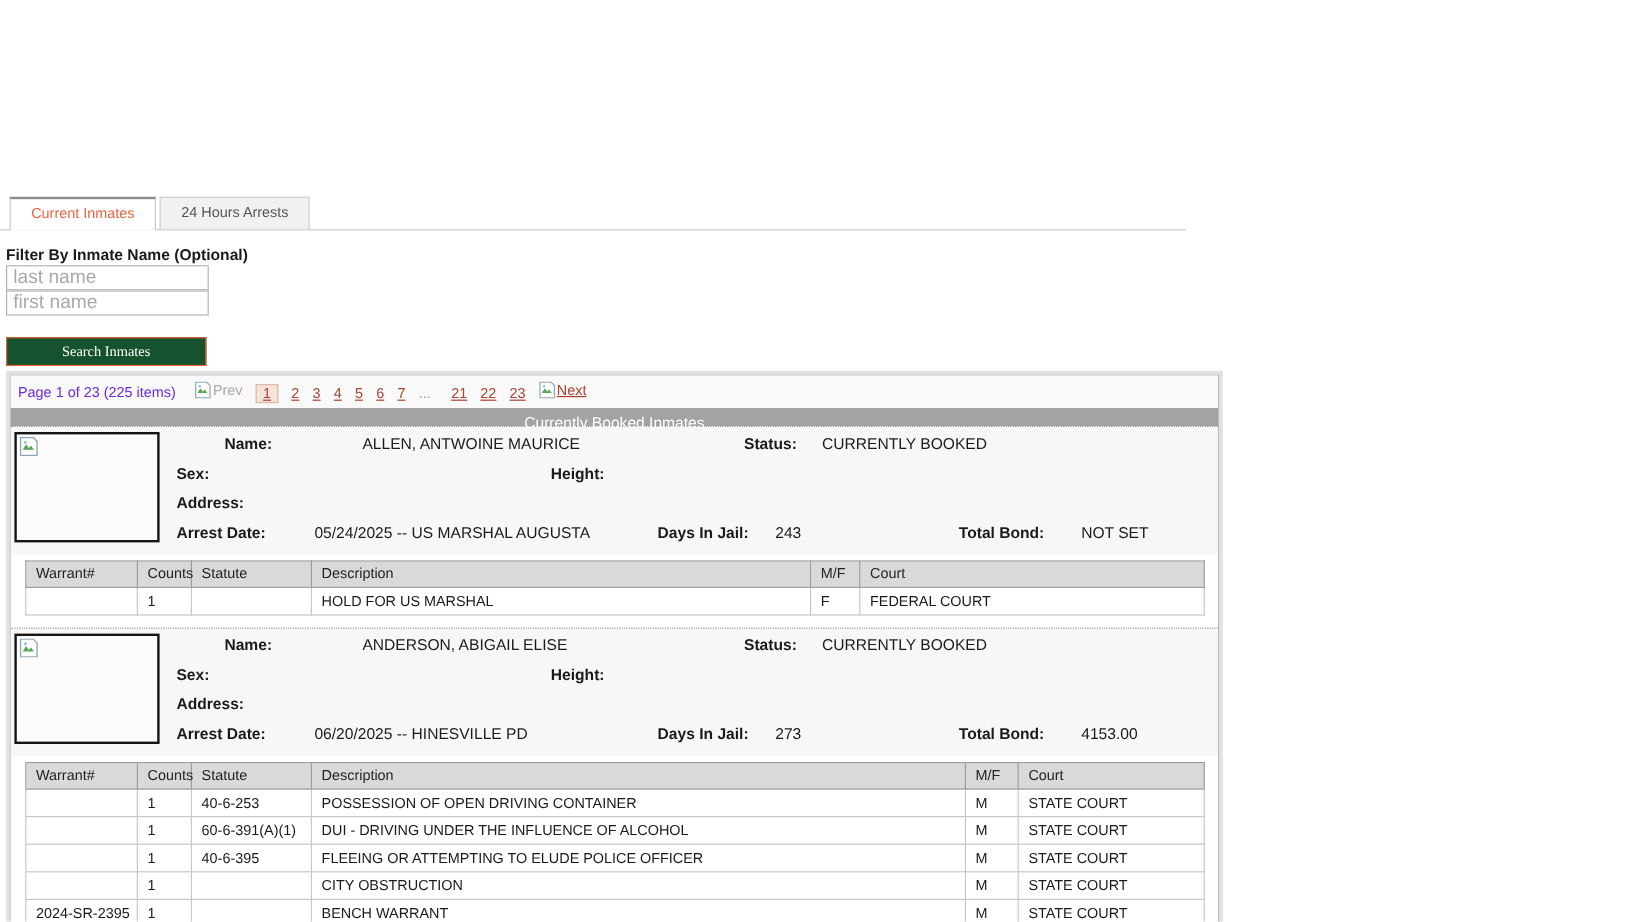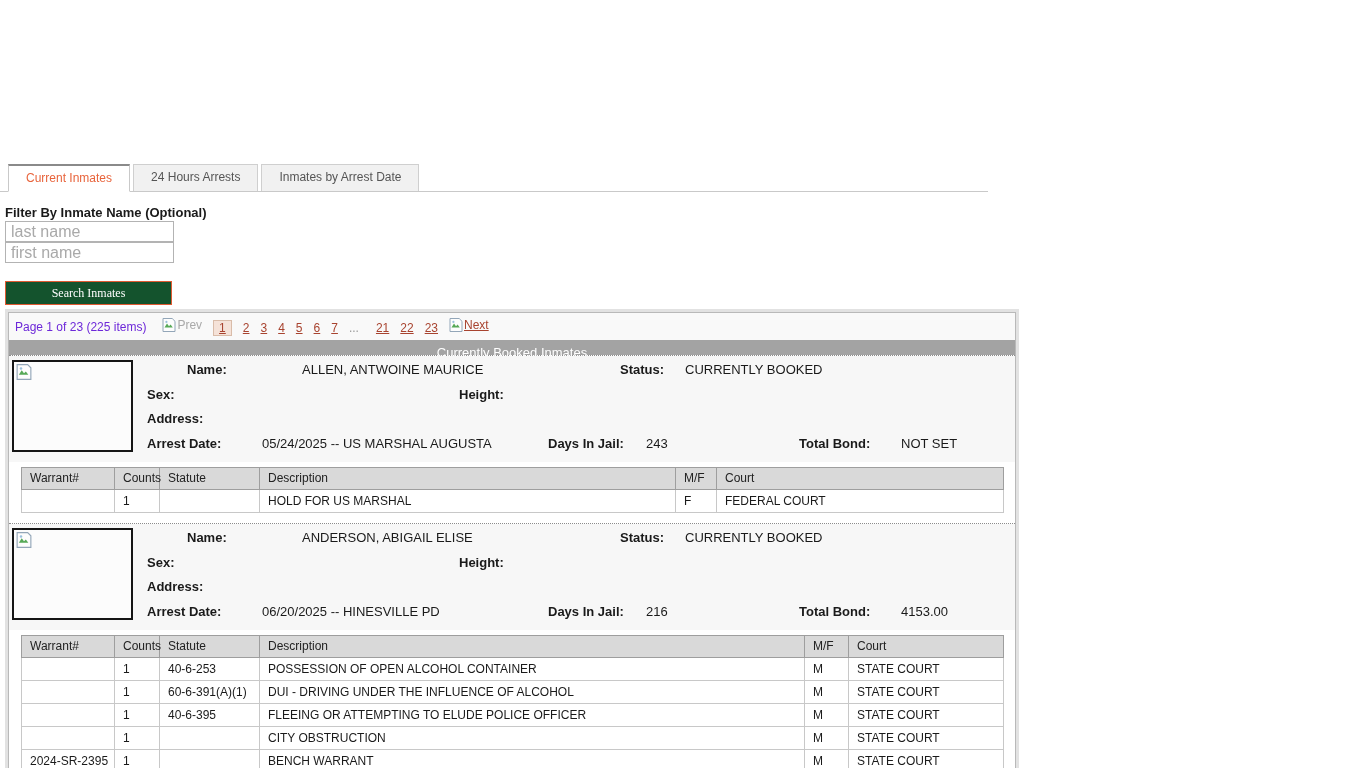--- a/index.html
+++ b/index.html
@@ -75,21 +75,20 @@
   #inmate-list .inmate-card:nth-child(2) .c-desc { width: 545px; }
   #inmate-list .inmate-card:nth-child(2) .c-mf { width: 44px; }
 </style>
 </head>
 <body>
 
 <div class="page">
   <div class="tabbar">
     <div class="tab active">Current Inmates</div>
     <div class="tab">24 Hours Arrests</div>
-    <div class="tab">Inmates by Arrest Date</div>
   </div>
 
   <div class="filter-label">Filter By Inmate Name (Optional)</div>
   <input class="filter-input" type="text" placeholder="last name" style="">
   <input class="filter-input" type="text" placeholder="first name" style="">
   <button class="search-btn">Search Inmates</button>
 
   <div class="panel-outer">
     <div class="panel-inner">
       <div class="pager">
@@ -187,21 +186,21 @@
       <span class="val r1 status-v">CURRENTLY BOOKED</span>
       <span class="lbl r2 sex-l">Sex:</span>
       <span class="val r2 sex-v"></span>
       <span class="lbl r2 height-l">Height:</span>
       <span class="val r2 height-v"></span>
       <span class="lbl r3 addr-l">Address:</span>
       <span class="val r3 addr-v"></span>
       <span class="lbl r4 arrest-l">Arrest Date:</span>
       <span class="val r4 arrest-v">06/20/2025 -- HINESVILLE PD</span>
       <span class="lbl r4 days-l">Days In Jail:</span>
-      <span class="val r4 days-v">216</span>
+      <span class="val r4 days-v">273</span>
       <span class="lbl r4 bond-l">Total Bond:</span>
       <span class="val r4 bond-v">4153.00</span>
     </div>
     <div class="detail">
       <table class="charges">
         <colgroup>
           <col class="c-warrant">
                   <col class="c-counts">
                   <col class="c-statute">
                   <col class="c-desc">
@@ -216,21 +215,21 @@
             <th>Description</th>
             <th>M/F</th>
             <th>Court</th>
           </tr>
         </thead>
         <tbody>
   <tr>
     <td></td>
     <td>1</td>
     <td>40-6-253</td>
-    <td>POSSESSION OF OPEN ALCOHOL CONTAINER</td>
+    <td>POSSESSION OF OPEN DRIVING CONTAINER</td>
     <td>M</td>
     <td>STATE COURT</td>
   </tr>
 
   <tr>
     <td></td>
     <td>1</td>
     <td>60-6-391(A)(1)</td>
     <td>DUI - DRIVING UNDER THE INFLUENCE OF ALCOHOL</td>
     <td>M</td>

